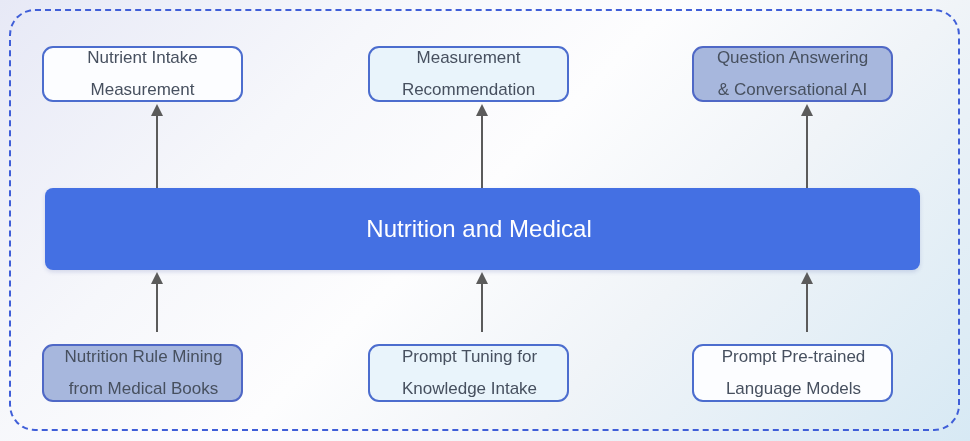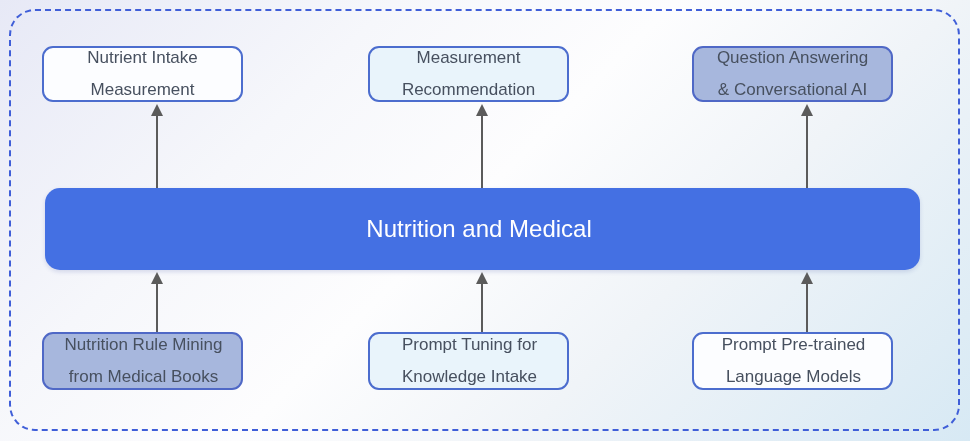--- a/index.html
+++ b/index.html
@@ -35,33 +35,33 @@
     display: flex;
     align-items: center;
     justify-content: center;
     text-align: center;
     padding: 4px 18px;
     font-size: 17px;
     line-height: 32px;
     color: #47505f;
   }
   .row-top .node    { top: 46px;  height: 56px; }
-  .row-bottom .node { top: 332px; height: 58px; padding-left: 20px; }
+  .row-bottom .node { top: 344px; height: 58px; padding-left: 20px; }
   .col-1 { left: 42px; }
   .col-2 { left: 368px; }
   .col-3 { left: 692px; }
   .fill-white      { background: #fcfdff; }
   .fill-azure      { background: #e9f4fb; }
   .fill-periwinkle { background: #a7b7dd; border-color: #4f68c6; }
   .center-bar {
     position: absolute;
     left: 45px; top: 188px;
     width: 875px; height: 82px;
     background: #4470e3;
-    border-radius: 15px;
+    border-radius: 8px;
     display: flex;
     align-items: center;
     justify-content: center;
     color: #ffffff;
     font-size: 24px;
     box-shadow: 0 2px 4px rgba(60, 80, 160, 0.18);
   }
   .center-bar .regular { font-weight: 400; margin-right: 0.29em; }
   .center-bar .bold    { font-weight: 700; }
   .arrow {

